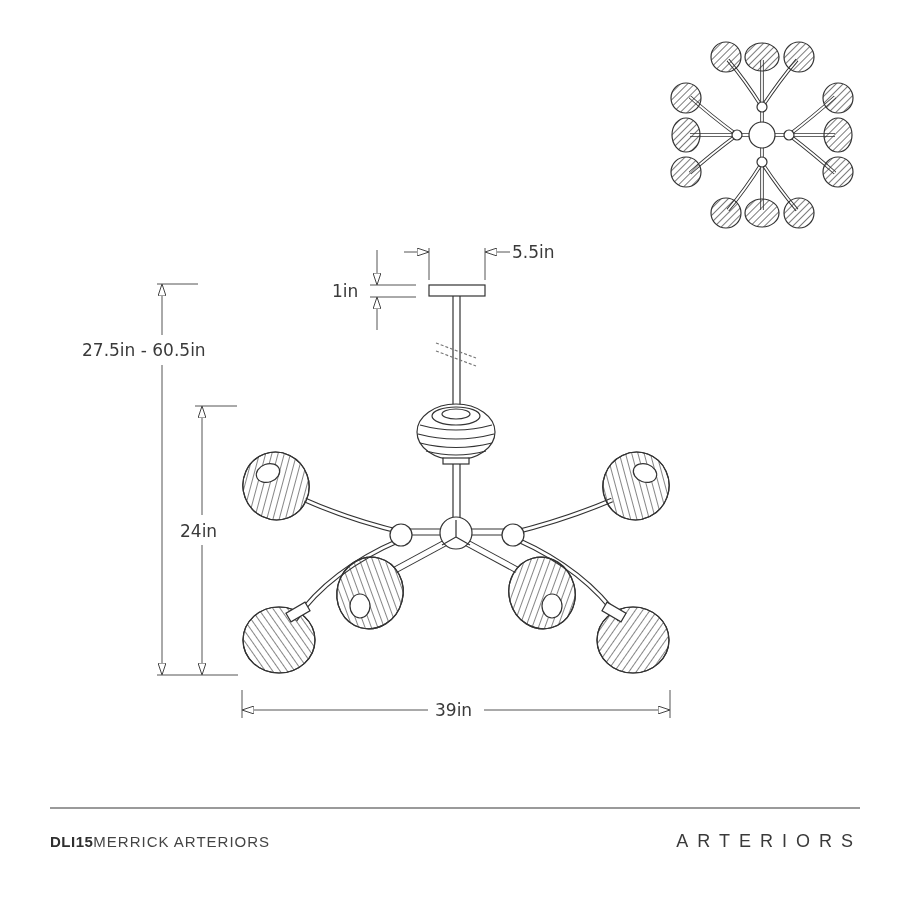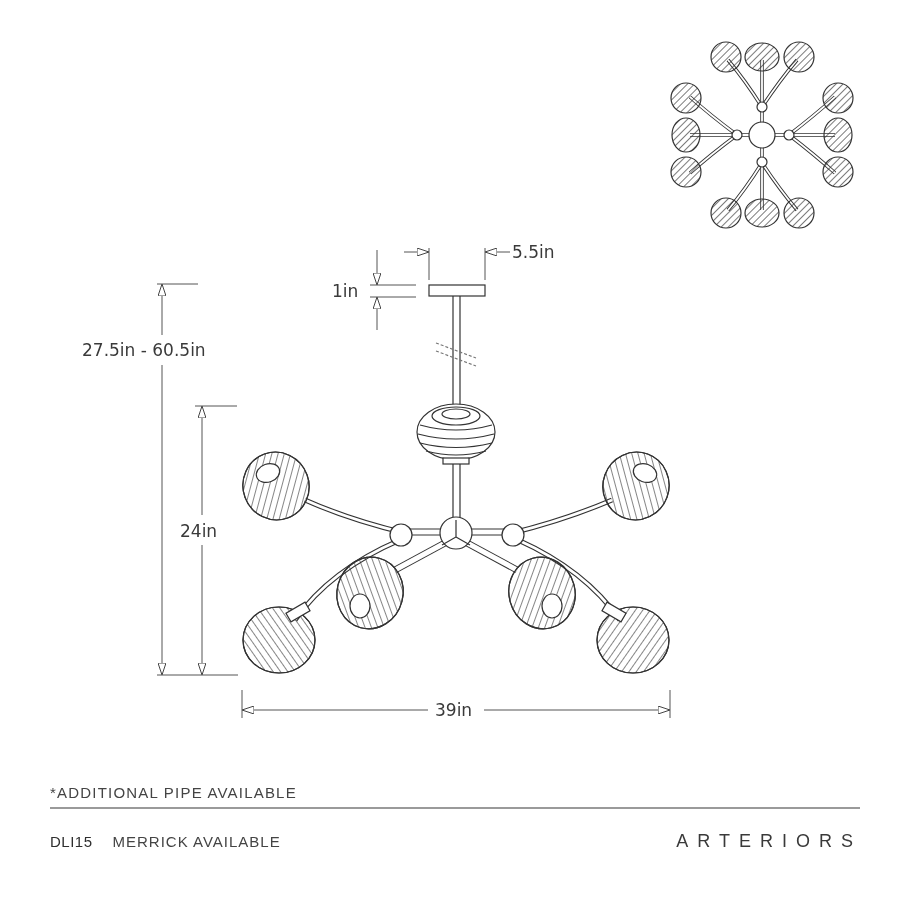--- a/index.html
+++ b/index.html
@@ -4,21 +4,21 @@
 <style>
   html, body { margin: 0; padding: 0; background: #ffffff; }
   body { width: 902px; height: 903px; position: relative; overflow: hidden;
          font-family: "Liberation Sans", "DejaVu Sans", sans-serif; color: #333; }
   .sheet { position: absolute; left: 0; top: 0; width: 902px; height: 782px; }
   svg.drawing { position: absolute; left: 0; top: 0; }
   .dimtext { font-family: "DejaVu Sans", "Liberation Sans", sans-serif; font-size: 17px; fill: #3a3a3a; }
   .footnote { position: absolute; left: 50px; top: 784px; font-size: 15px; letter-spacing: 1.2px; color: #444; }
   .rule { position: absolute; left: 50px; top: 807px; width: 810px; height: 2px; background: #9a9a9a; }
   .product { position: absolute; left: 50px; top: 833px; font-size: 15px; letter-spacing: 1px; color: #444; }
-  .product .code { font-weight: normal; color: #2f2f2f; margin-right: 20px; letter-spacing: 0.5px; }
+  .product .code { font-weight: bold; color: #2f2f2f; margin-right: 0; letter-spacing: 0.5px; }
   .brand { position: absolute; right: 40px; top: 831px; font-size: 18px; letter-spacing: 9px; color: #3a3a3a; }
 </style>
 </head>
 <body>
 
 <div class="sheet">
 
 <svg class="drawing" width="902" height="903" viewBox="0 0 902 903">
   <defs>
     <pattern id="hatch" patternUnits="userSpaceOnUse" width="5" height="5" patternTransform="rotate(45)">
@@ -198,20 +198,19 @@
       <rect x="287" y="607" width="22" height="10" fill="#fff" transform="rotate(-30 298 612)"></rect>
     </g>
     <g>
       <ellipse cx="633" cy="640" rx="36" ry="33" fill="url(#hatch3)"></ellipse>
       <ellipse cx="633" cy="640" rx="36" ry="33" fill="none"></ellipse>
       <rect x="603" y="607" width="22" height="10" fill="#fff" transform="rotate(30 614 612)"></rect>
     </g>
   </g>
 </svg>
 
-<div class="footnote">*ADDITIONAL PIPE AVAILABLE</div>
 <div class="rule"></div>
 <div class="product">
-  <span class="code">DLI15</span><span>MERRICK AVAILABLE</span>
+  <span class="code">DLI15</span><span>MERRICK ARTERIORS</span>
 </div>
 <div class="brand">ARTERIORS</div>
 
 </div>
 
 </body></html>

